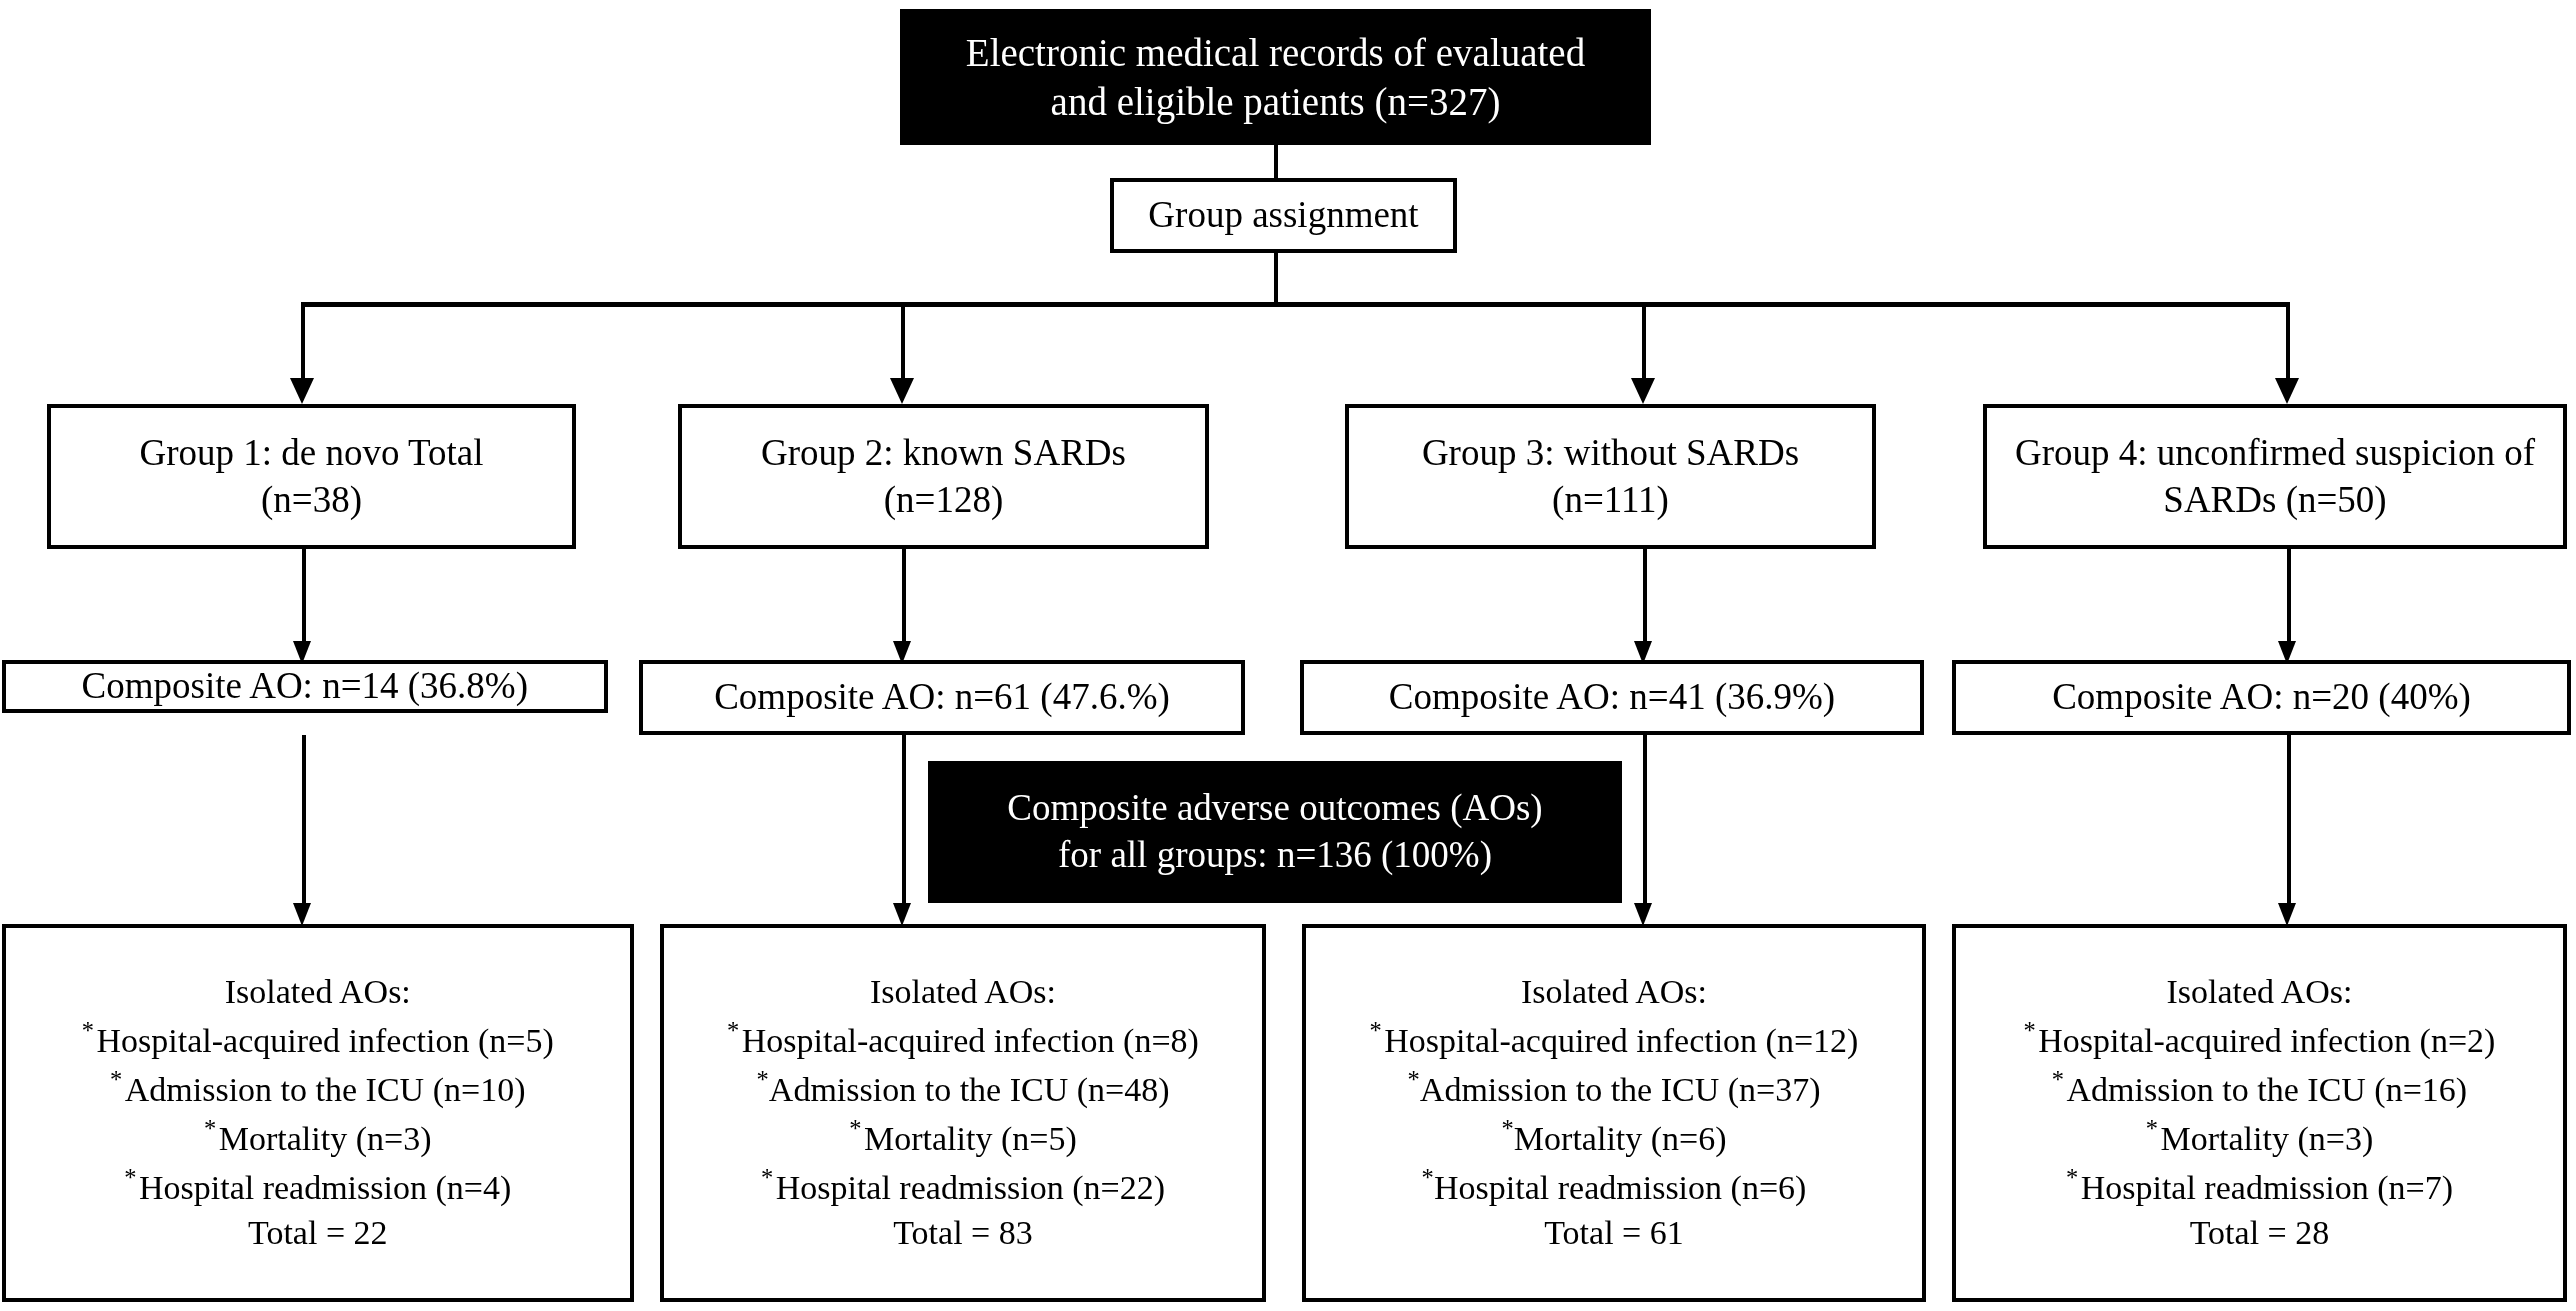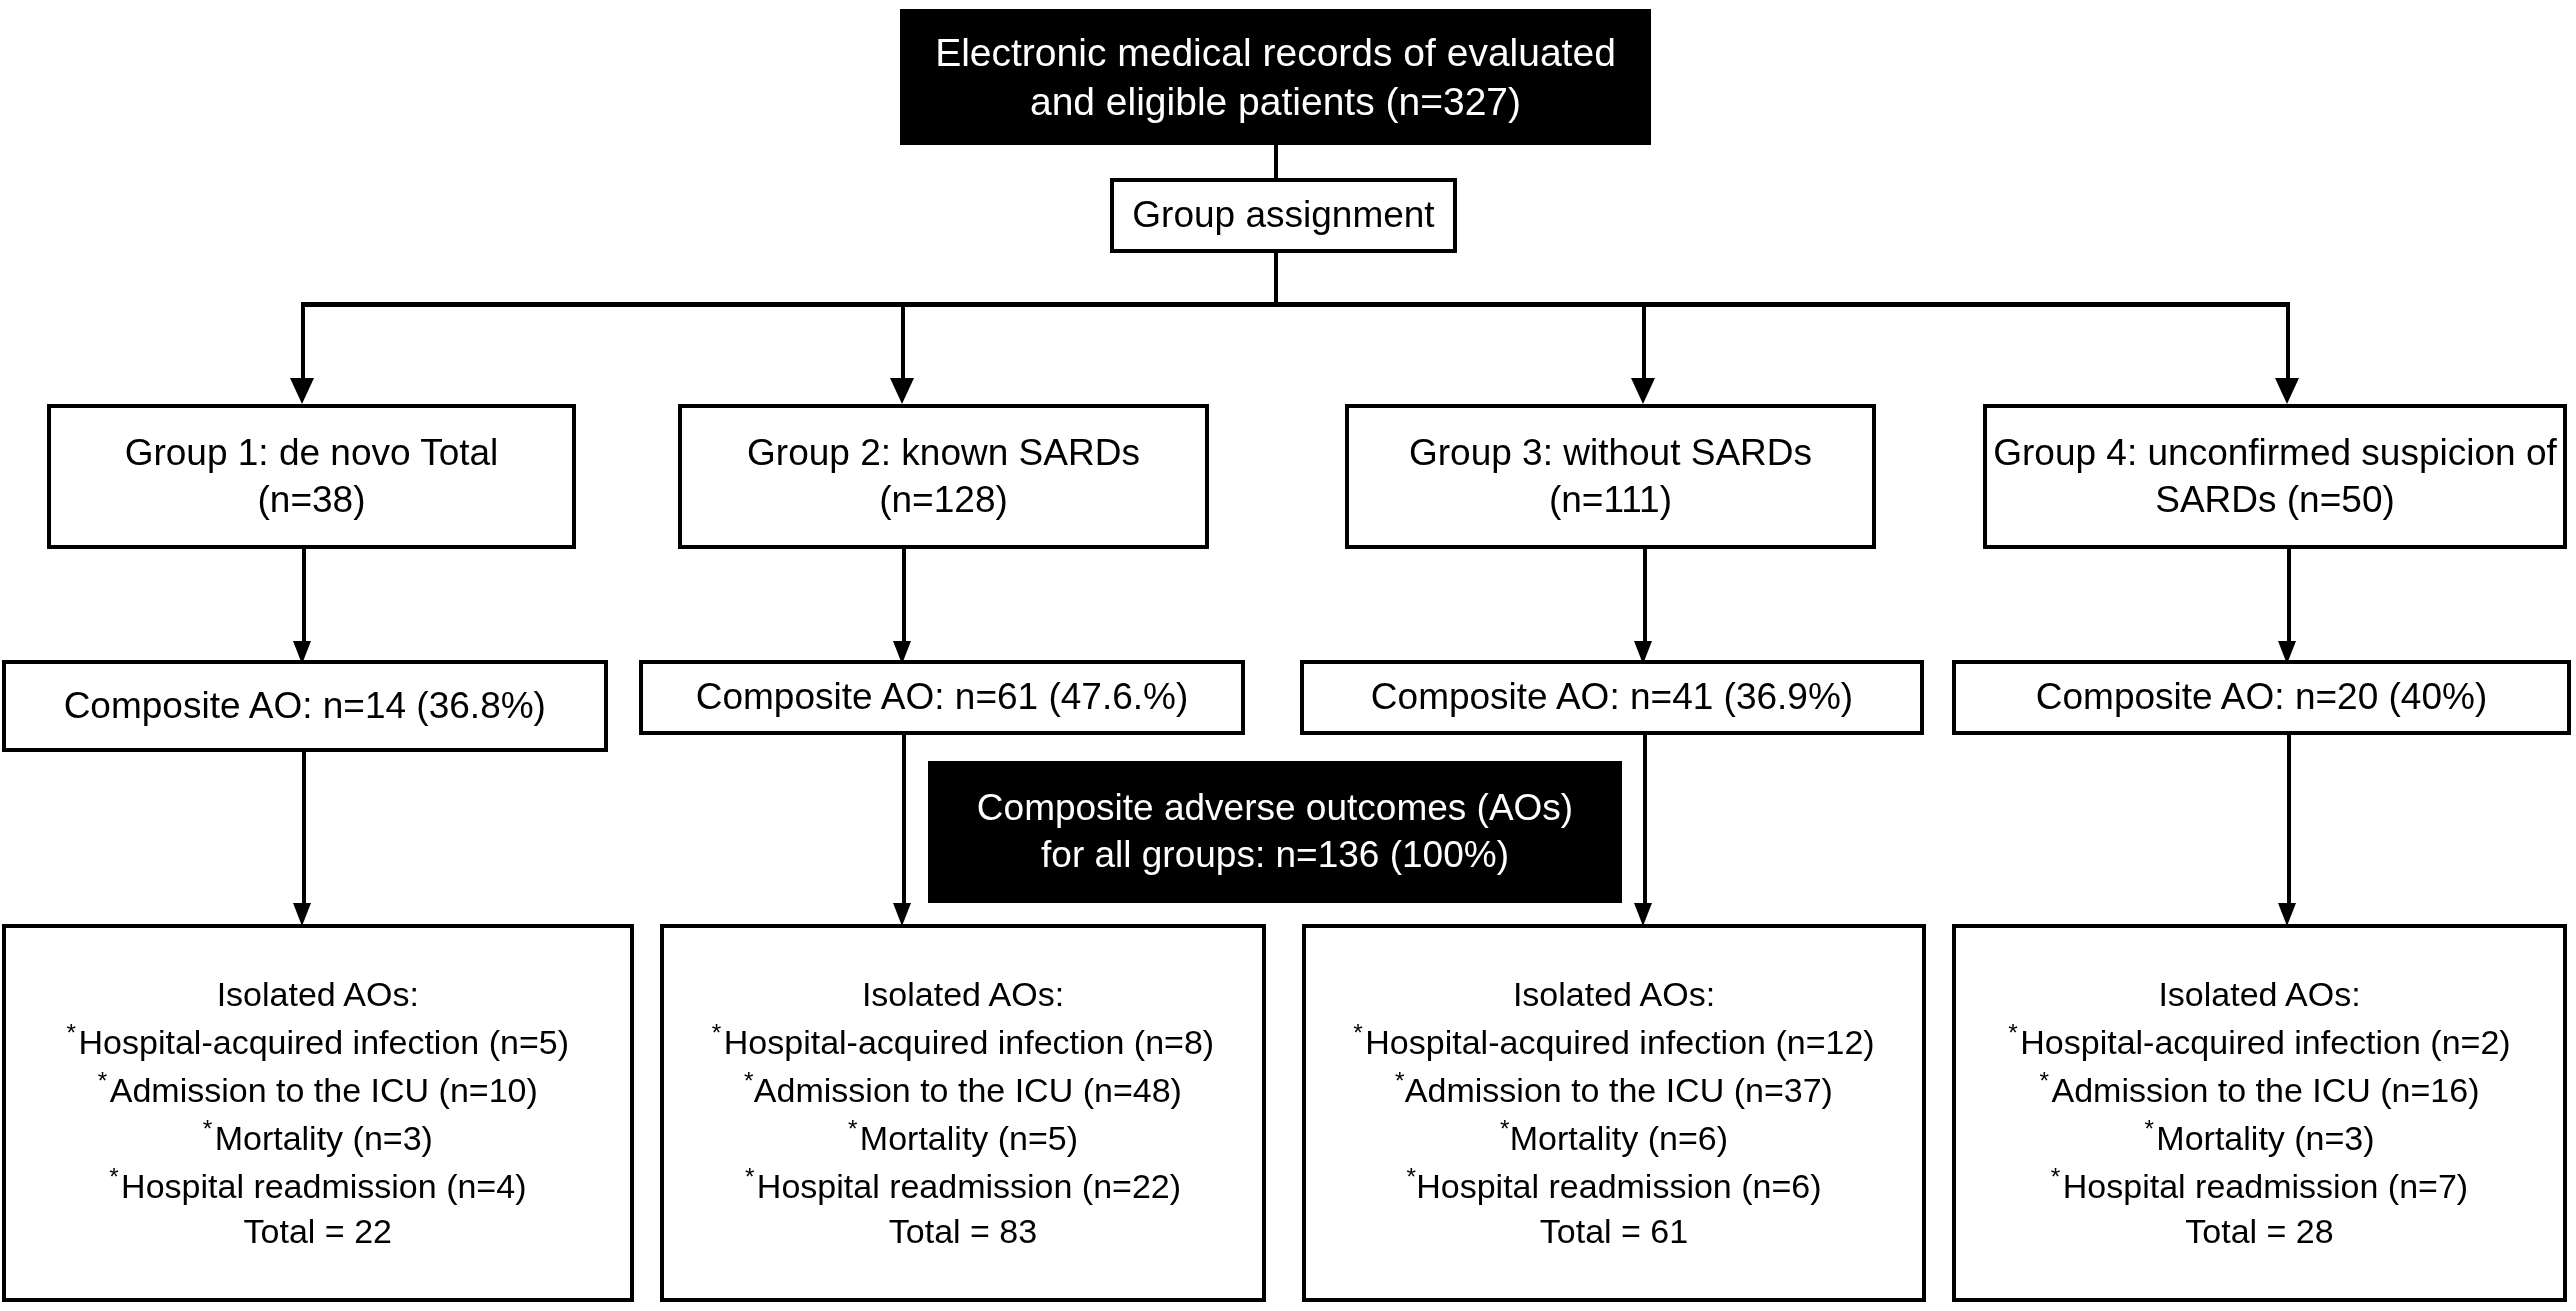--- a/index.html
+++ b/index.html
@@ -26,20 +26,21 @@
     box-sizing: border-box;
     display: flex;
     flex-direction: column;
     align-items: center;
     justify-content: center;
     text-align: center;
     background: #ffffff;
     border: 4.4px solid #000000;
     line-height: 1.26;
     z-index: 3;
+    font-family: Liberation Serif, serif;
   }
   .node.dark {
     background: #000000;
     border-color: #000000;
     color: #ffffff;
     z-index: 6;
   }
   .node .line { display: block; white-space: nowrap; }
 
   
@@ -150,21 +151,21 @@
 
   <div class="vline" style="left:902px; top:549px; height:101px;"></div>
   <div class="arrowhead slim" style="left:893px; top:641px;"></div>
 
   <div class="vline" style="left:1643px; top:549px; height:101px;"></div>
   <div class="arrowhead slim" style="left:1634px; top:641px;"></div>
 
   <div class="vline" style="left:2287px; top:549px; height:101px;"></div>
   <div class="arrowhead slim" style="left:2278px; top:641px;"></div>
 
-  <div class="node fs-comp" style="left:1.8px; top:660px; width:606px; height:92px;">
+  <div class="node fs-comp" style="left:1.8px; top:660px; width:606px; height:53px;">
     <span class="line">Composite AO: n=14 (36.8%)</span>
   </div>
 
   <div class="node fs-comp" style="left:639px; top:660px; width:606px; height:75px;">
     <span class="line">Composite AO: n=61 (47.6.%)</span>
   </div>
 
   <div class="node fs-comp" style="left:1300px; top:660px; width:624px; height:75px;">
     <span class="line">Composite AO: n=41 (36.9%)</span>
   </div>

